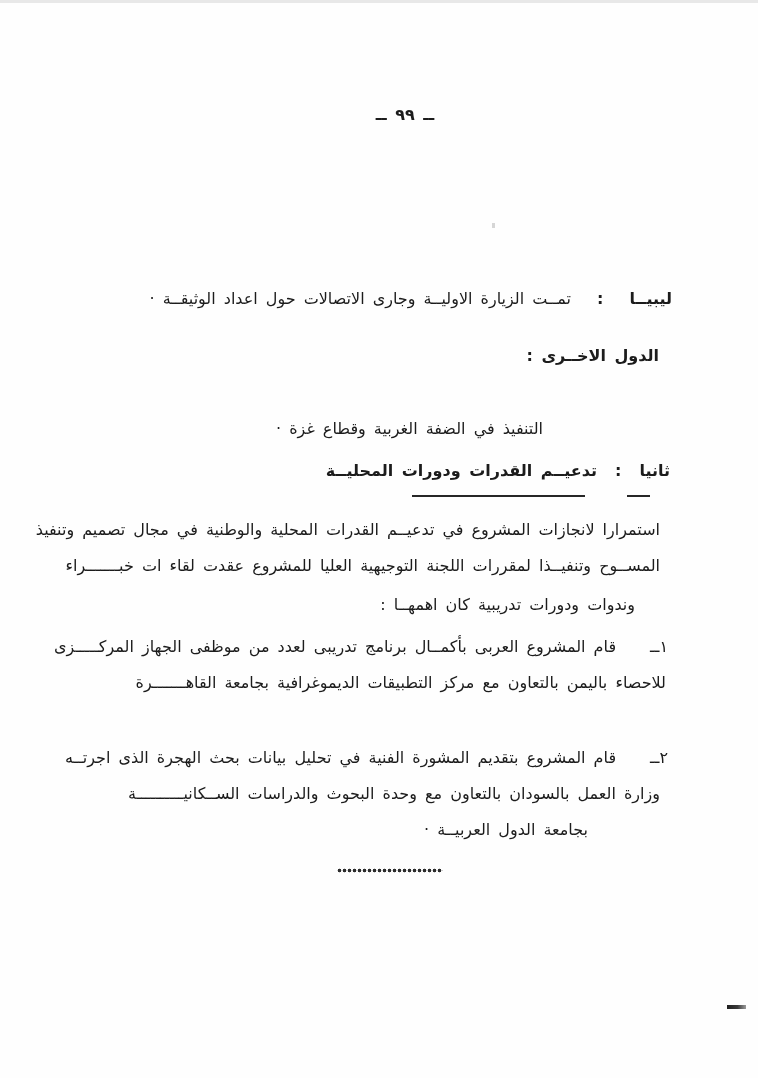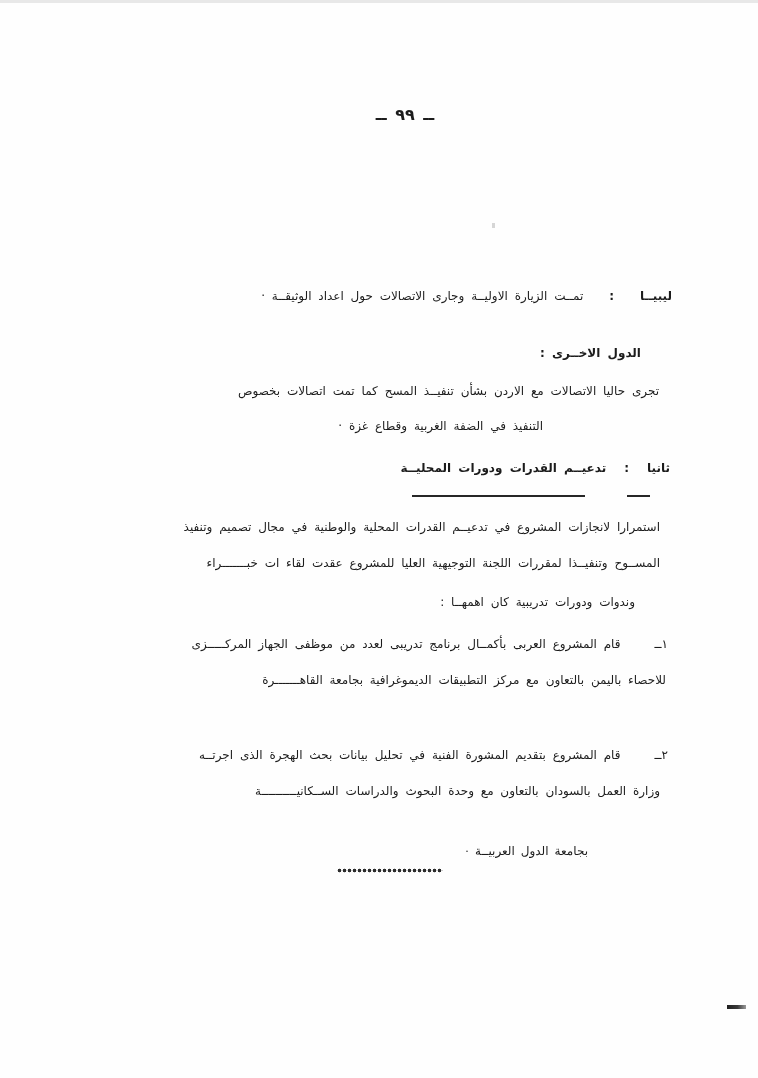--- a/index.html
+++ b/index.html
@@ -9,21 +9,21 @@
     margin:3px auto;
     background:#fefefe;
     overflow:hidden;
     font-family:"DejaVu Sans", sans-serif;
     color:#1c1c1c;
     direction:rtl;
   }
   .line{
     position:absolute;
     white-space:nowrap;
-    font-size:12px;
+    font-size:16px;
     font-weight:500;
     word-spacing:3px;
     letter-spacing:0px;
     direction:rtl;
   }
   .bold{font-weight:700;}
   .pagenum{
     font-size:16px;font-weight:700;letter-spacing:2px;
     text-align:center;width:120px;
   }
@@ -55,23 +55,22 @@
 <div class="page">
 
   <div class="line pagenum" style="top:102px; left:345px;">ــ ٩٩  ــ</div>
 
   <div class="faint-dot" style="top:220px; left:492px;"></div>
 
   <div class="line" style="top:286px; right:86px;">
     <span class="bold">ليبيــا</span><span class="gap-md"></span><span class="bold">:</span><span class="gap-md"></span><span>تمــت الزيارة الاوليــة وجارى الاتصالات حول اعداد الوثيقــة ·</span>
   </div>
 
-  <div class="line bold" style="top:343px; right:117px;">الدول الاخــرى  :</div>
+  <div class="line bold" style="top:343px; right:99px;">الدول الاخــرى  :</div>
 
-  <div class="line" style="top:381px; right:99px;">تجرى حاليا الاتصالات مع الاردن بشأن  تنفيــذ المسح كما تمت اتصالات بخصوص</div>
   <div class="line" style="top:416px; right:215px;">التنفيذ في الضفة الغربية وقطاع غزة ·</div>
 
   <div class="line bold" style="top:458px; right:88px;">
     <span>ثانيا</span><span class="gap-sm"></span><span>:</span><span class="gap-sm"></span><span>تدعيــم القدرات ودورات المحليــة</span>
   </div>
 
   <div class="rule" style="top:492px; left:412px; width:173px;"></div>
   <div class="rule" style="top:492px; left:627px; width:23px;"></div>
 
   <div class="line" style="top:517px; right:98px;">استمرارا  لانجازات المشروع في تدعيــم القدرات المحلية والوطنية في مجال  تصميم وتنفيذ</div>
@@ -80,19 +79,19 @@
 
   <div class="line" style="top:634px; right:90px;">
     <span>١ــ</span><span class="gap-lg"></span><span>قام المشروع العربى بأكمــال  برنامج تدريبى لعدد من  موظفى الجهاز المركـــــزى</span>
   </div>
   <div class="line" style="top:670px; right:92px;">للاحصاء باليمن بالتعاون  مع مركز التطبيقات الديموغرافية بجامعة القاهـــــــرة</div>
 
   <div class="line" style="top:745px; right:90px;">
     <span>٢ــ</span><span class="gap-lg"></span><span>قام المشروع  بتقديم المشورة الفنية في تحليل  بيانات بحث الهجرة الذى  اجرتــه</span>
   </div>
   <div class="line" style="top:781px; right:98px;">وزارة العمل  بالسودان  بالتعاون  مع وحدة البحوث والدراسات  الســكانيــــــــــة</div>
-  <div class="line" style="top:841px; right:170px;font-family:Liberation Serif, serif;">بجامعة الدول  العربيــة  ·</div>
+  <div class="line" style="top:817px; right:170px;">بجامعة الدول  العربيــة  ·</div>
 
   <div class="squiggle" style="top:864px; left:337px;"></div>
 
   <div class="corner-mark" style="top:1002px; left:727px;"></div>
 
 </div>
 
 </body></html>

